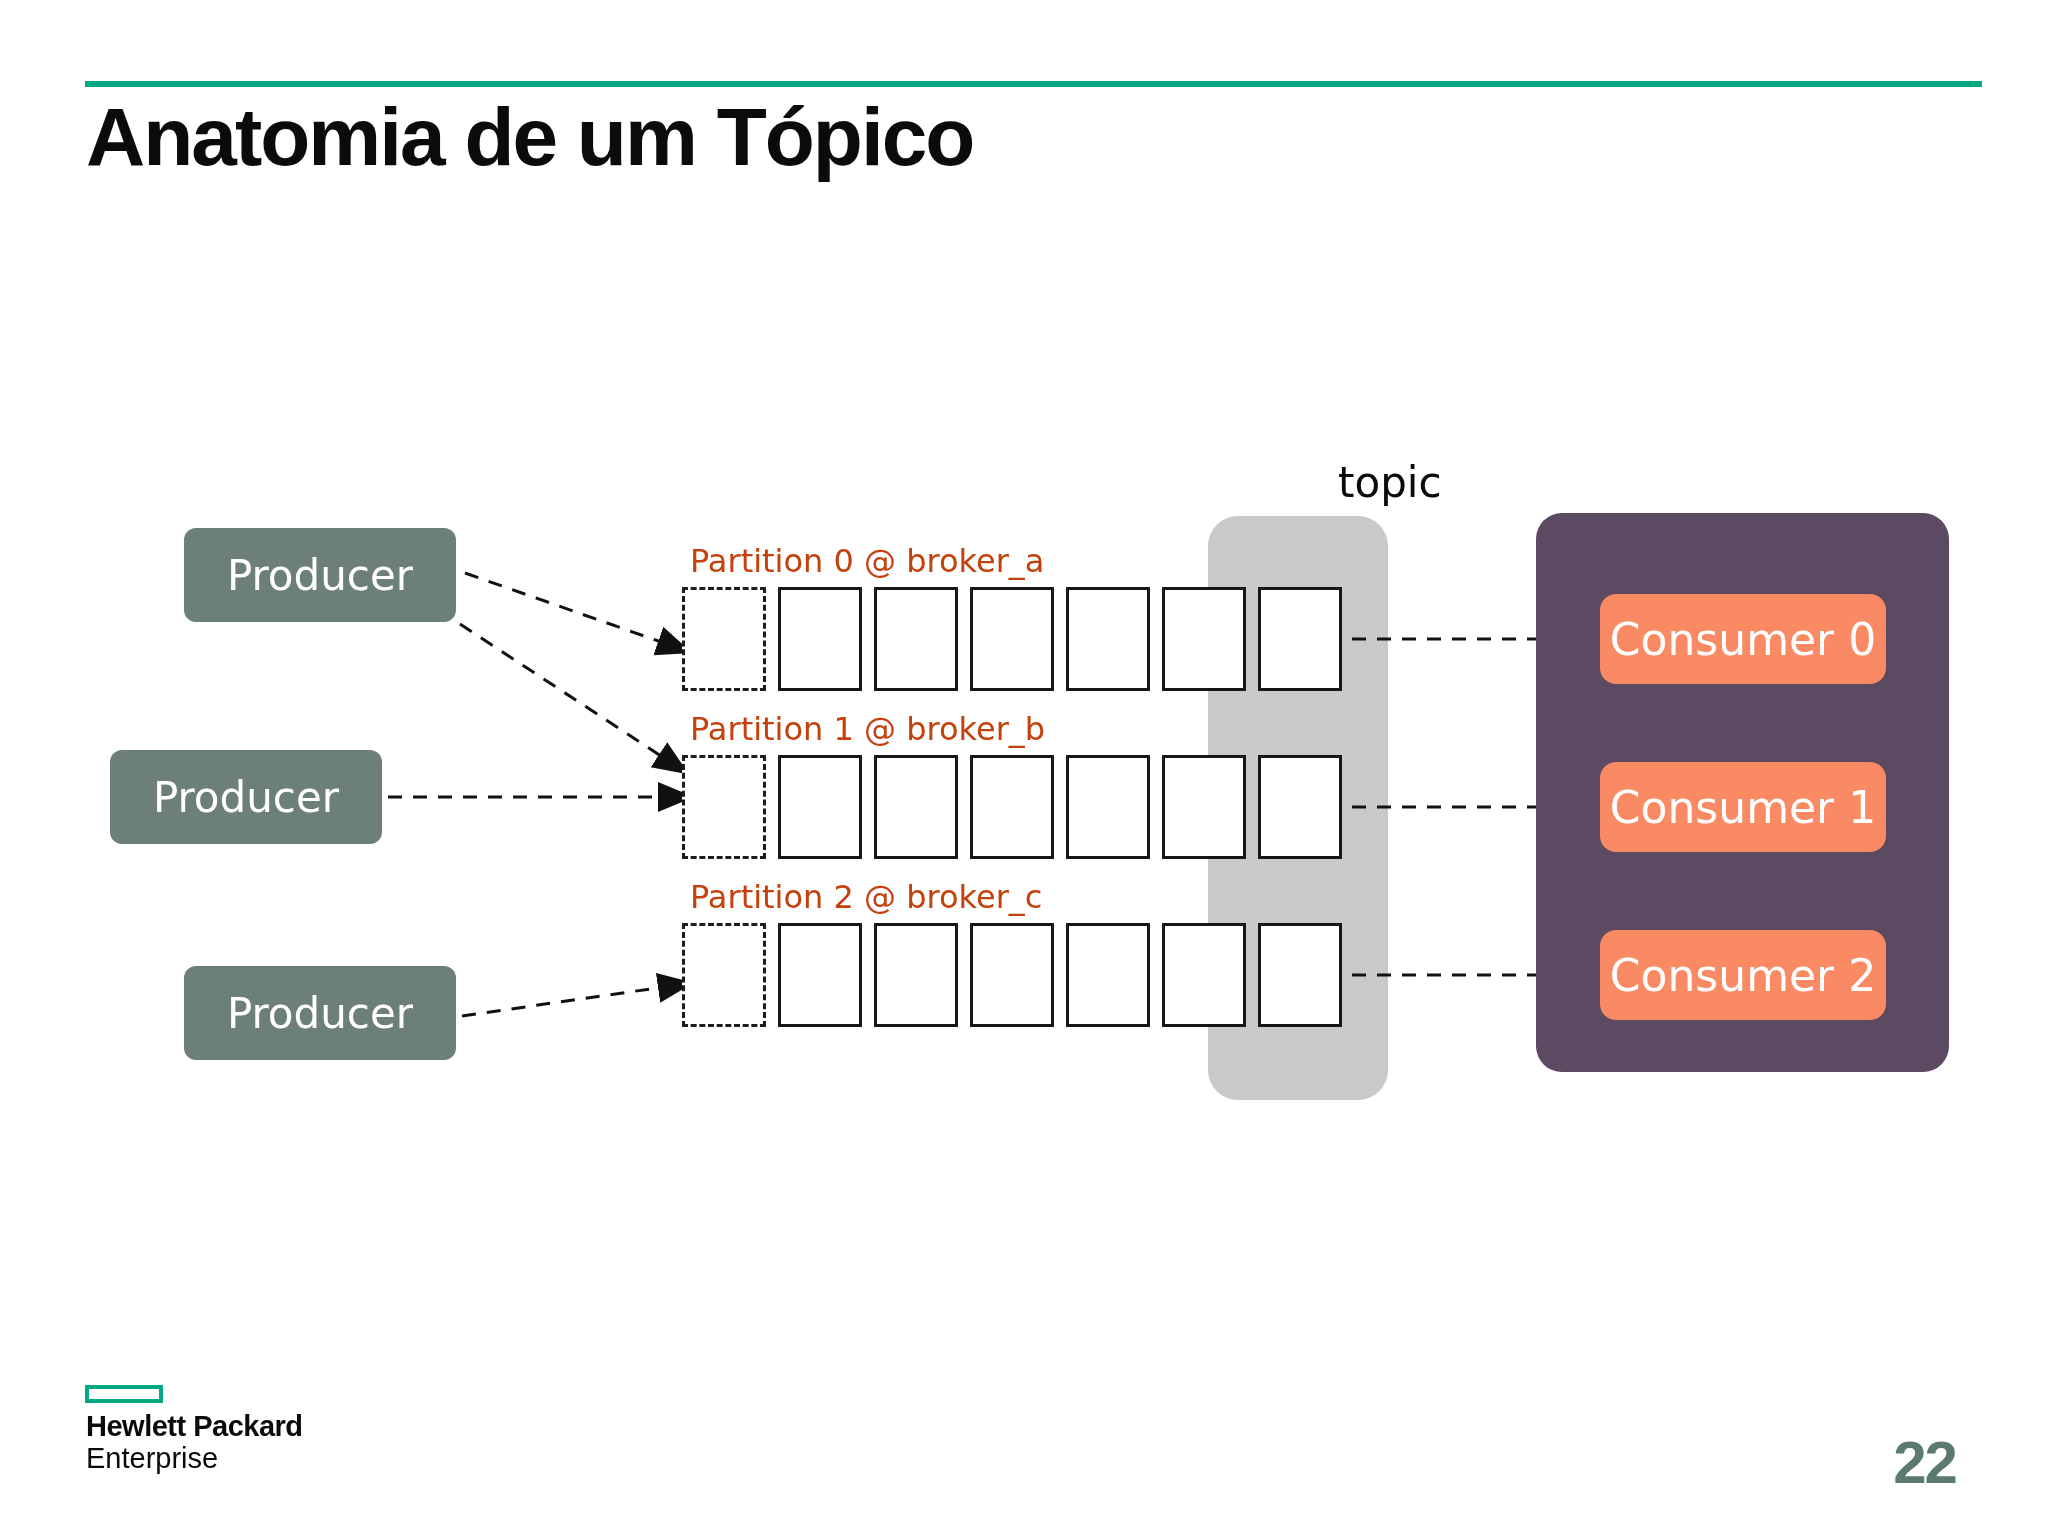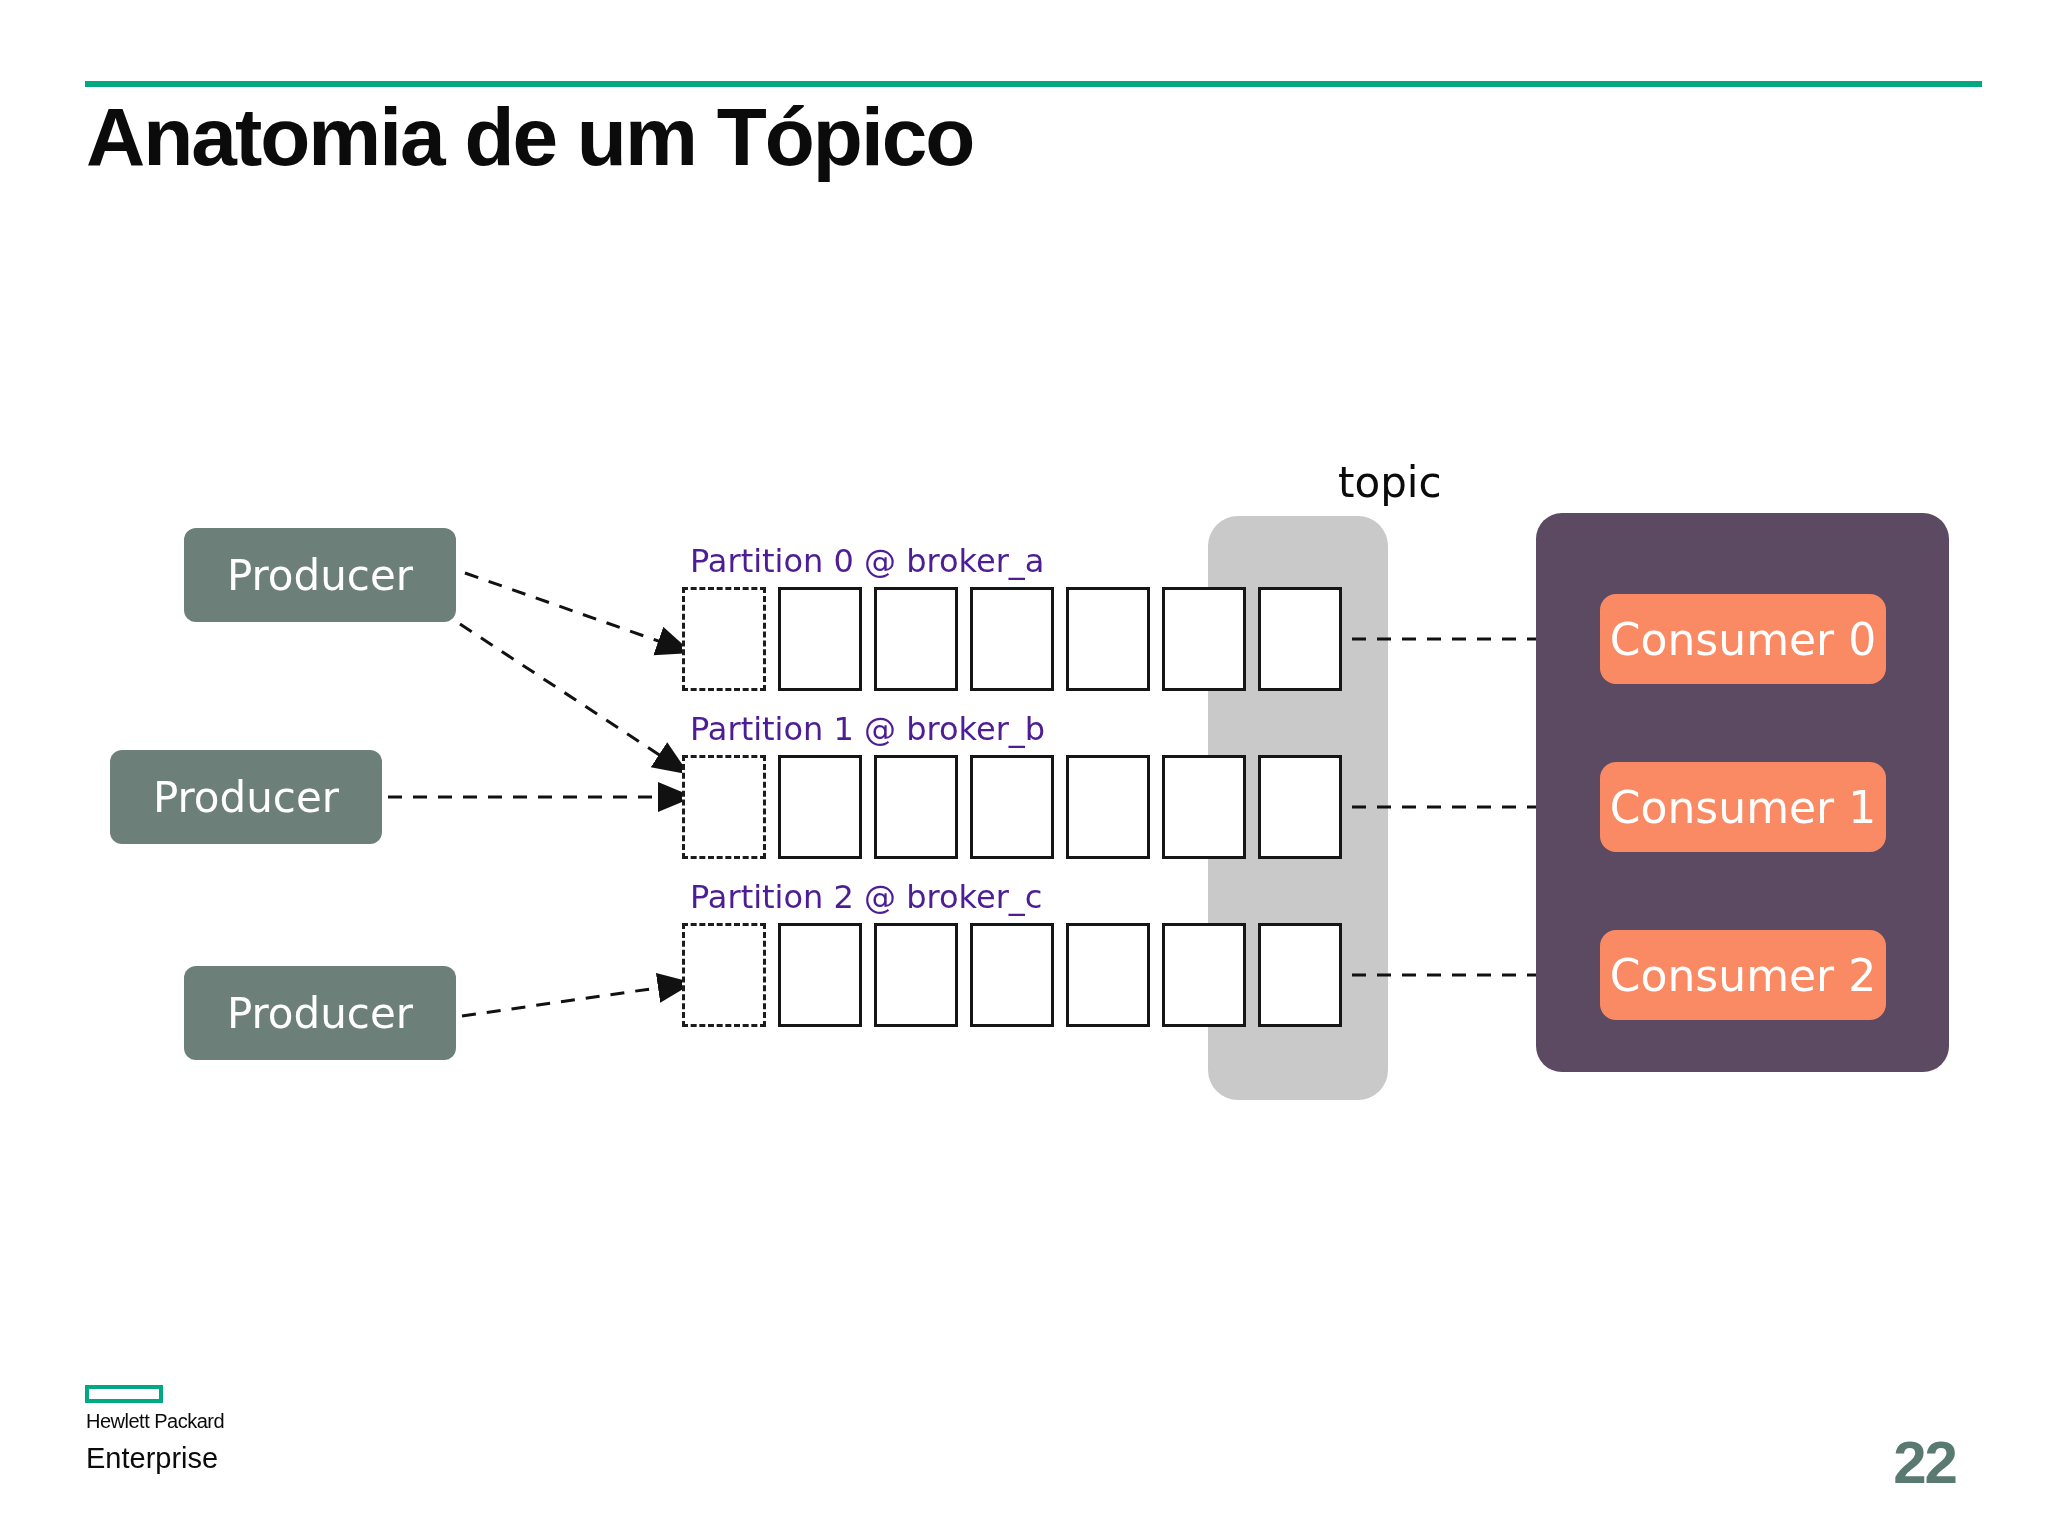--- a/index.html
+++ b/index.html
@@ -11,39 +11,39 @@
          font-family:"DejaVu Sans",sans-serif;color:var(--ink);}
   .abs{position:absolute;}
   
   .green-rule{left:85px;top:81px;width:1897px;height:6px;background:var(--accent);z-index:1;}
   .title{left:86px;top:92px;width:1400px;font-family:"Liberation Sans",sans-serif;
          font-weight:bold;font-size:82px;line-height:1.1;letter-spacing:-2px;color:#0b0b0b;z-index:2;}
   
   .producer{width:272px;height:94px;background:var(--producer);border-radius:12px;
             display:flex;align-items:center;justify-content:center;color:#fff;
             font-size:42px;z-index:3;}
-  .plabel{font-size:32px;color:#4c1d95;white-space:nowrap;z-index:3;line-height:40px;}
+  .plabel{font-size:32px;color:#c2410c;white-space:nowrap;z-index:3;line-height:40px;}
   .slot{width:78px;height:98px;background:#ffffff;border:3px solid #161616;z-index:3;}
   .slot.dashed{border:3px dashed #1c1c1c;}
   .band{left:1208px;top:516px;width:180px;height:584px;background:var(--band);
         border-radius:30px;z-index:1;}
   .topic-label{left:1338px;top:458px;font-size:42px;color:#0b0b0b;z-index:3;}
   .group{left:1536px;top:513px;width:413px;height:559px;background:var(--group);
          border-radius:26px;z-index:2;}
   .group-title{left:1552px;top:530px;width:380px;text-align:center;color:#fff;
                font-size:44px;z-index:3;white-space:nowrap;}
   .consumer{left:1600px;width:286px;height:90px;background:var(--consumer);border-radius:16px;
             display:flex;align-items:center;justify-content:center;color:#fff;
             font-size:44px;z-index:3;white-space:nowrap;}
   .arrows{left:0;top:0;width:2048px;height:1536px;z-index:2;}
   
   .logo-mark{left:85px;top:1385px;width:70px;height:10px;border:4px solid var(--accent);
              background:#fff;z-index:2;}
-  .logo-line1{left:86px;top:1410px;font-family:"Liberation Sans",sans-serif;font-weight:normal;
-              font-size:20px;letter-spacing:-0.5px;color:#0b0b0b;z-index:2;}
+  .logo-line1{left:86px;top:1410px;font-family:"Liberation Sans",sans-serif;font-weight:bold;
+              font-size:29px;letter-spacing:-0.5px;color:#0b0b0b;z-index:2;}
   .logo-line2{left:86px;top:1442px;font-family:"Liberation Sans",sans-serif;
               font-size:29px;color:#0b0b0b;z-index:2;}
   .page-number{left:1866px;top:1428px;width:90px;text-align:right;
                font-family:"Liberation Sans",sans-serif;font-weight:bold;
                font-size:60px;letter-spacing:-2px;color:var(--pagenum);z-index:2;}
 </style>
 </head>
 <body>
 
 <div class="slide">

